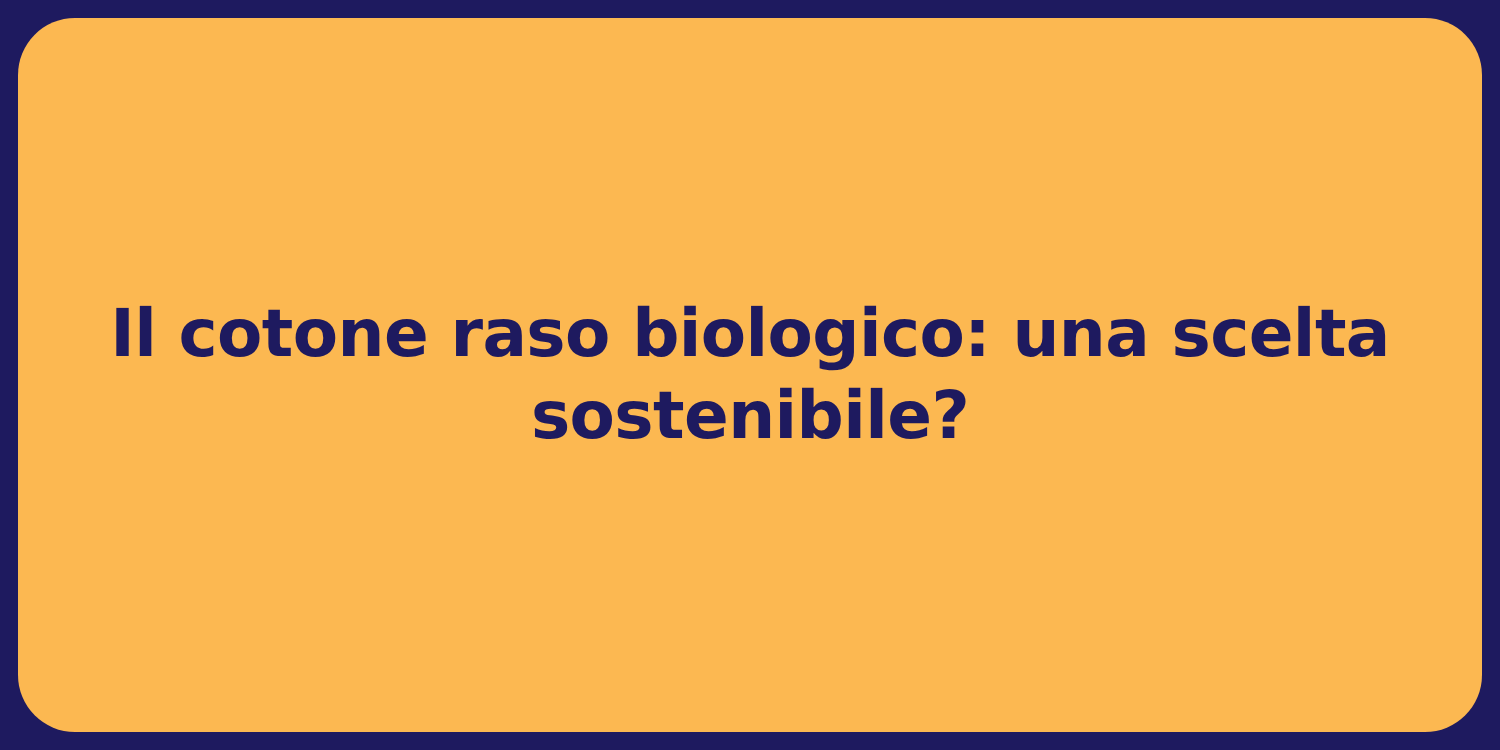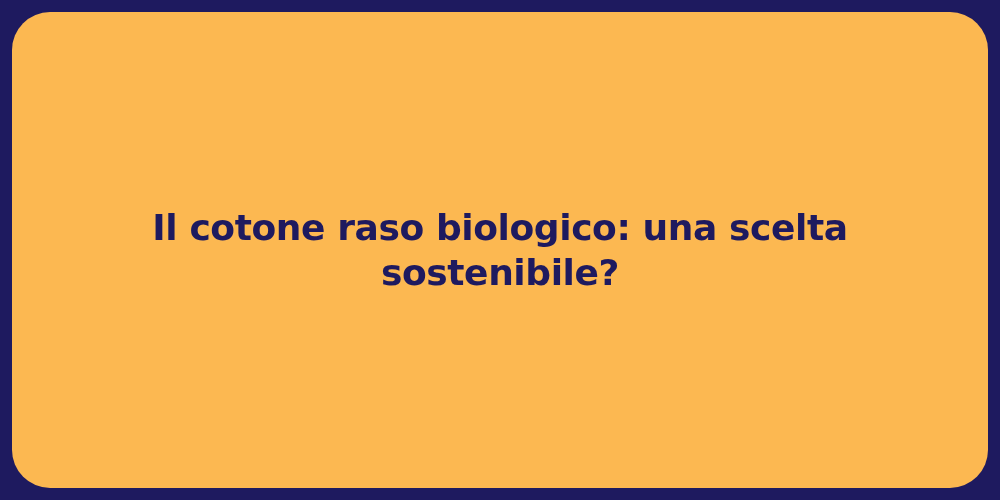--- a/index.html
+++ b/index.html
@@ -35,21 +35,21 @@
     align-items: center;
     justify-content: center;
     overflow: hidden;
   }
 
   .headline {
     margin: 0;
     padding: 0 40px;
     text-align: center;
     font-family: "DejaVu Sans", sans-serif;
-    font-size: 36px;
+    font-size: 44px;
     font-weight: 700;
     line-height: 1.25;
     letter-spacing: -0.4px;
     color: #1e1a5f;
     max-width: 900px;
     word-wrap: break-word;
   }
 </style>
 </head>
 <body>

